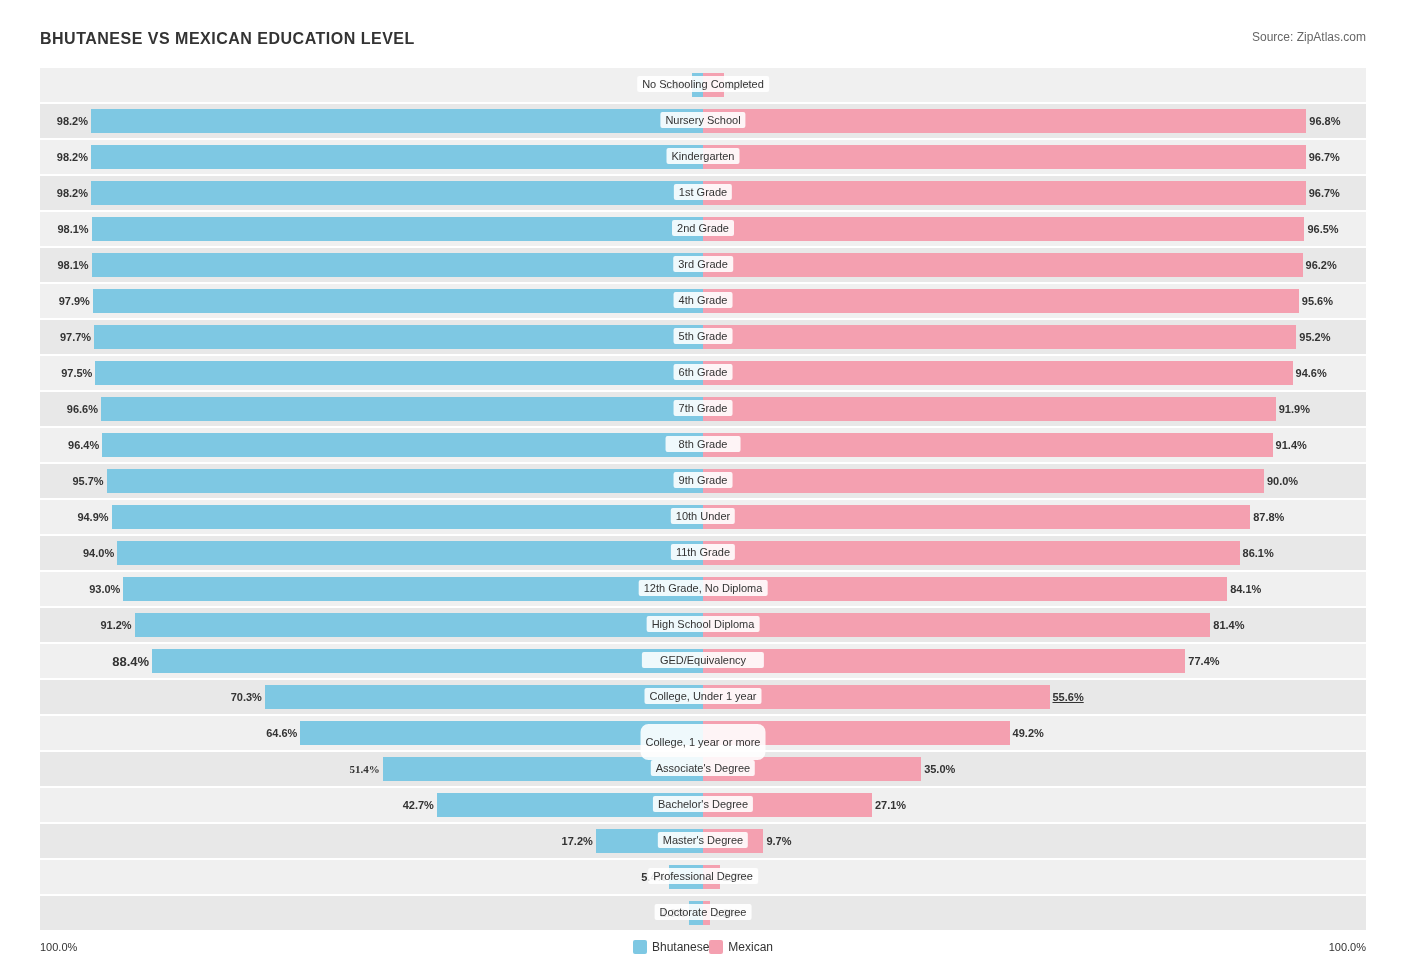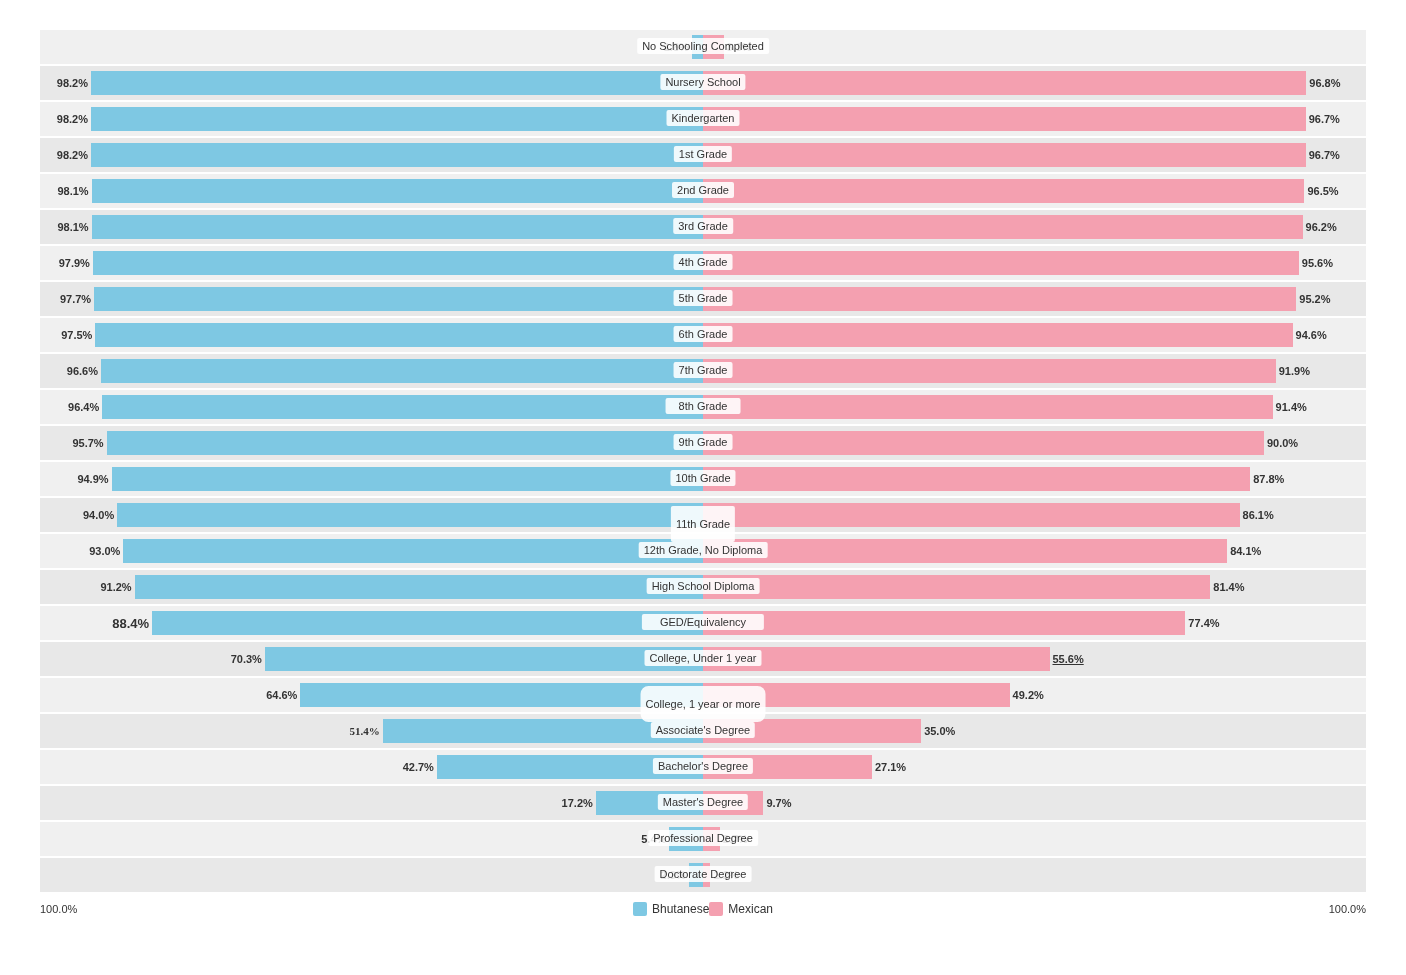--- a/index.html
+++ b/index.html
@@ -76,20 +76,24 @@
     .legend-box {
       width: 14px;
       height: 14px;
       border-radius: 2px;
     }
   </style>
 </head>
 <body>
 
 <div class="chart-container">
+  <div class="chart-header">
+    <div class="chart-title">BHUTANESE VS MEXICAN EDUCATION LEVEL</div>
+    <div class="chart-source">Source: ZipAtlas.com</div>
+  </div>
   <div class="bars-container" id="bars-container">
   <div class="bar-row" style="position: relative; width: 100%; height: 34px; display: flex; align-items: center; background: rgb(240, 240, 240);">
         <div style="position: absolute; right: 50%; top: 5px; height: 24px; width: 0.846%; background: rgb(126, 200, 227);"></div>
         <div style="position: absolute; left: 50%; top: 5px; height: 24px; width: 1.551%; background: rgb(244, 160, 176);"></div>
         <div style="position: absolute; left: 50%; transform: translateX(-50%); font-size: 11px; color: rgb(51, 51, 51); background: rgba(255, 255, 255, 0.88); padding: 2px 5px; white-space: nowrap; z-index: 2; top: 50%; margin-top: -9px; border-radius: 2px; font-family: Arial, sans-serif;">No Schooling Completed</div>
         <div style="position: absolute; right: calc(50.846% + 3px); top: 50%; transform: translateY(-50%); font-size: 11px; color: rgb(51, 51, 51); white-space: nowrap; font-family: Arial, sans-serif; font-weight: bold;">1.8%</div>
         <div style="position: absolute; left: calc(51.551% + 3px); top: 50%; transform: translateY(-50%); font-size: 11px; color: rgb(51, 51, 51); white-space: nowrap; font-family: Arial, sans-serif; font-weight: bold;">3.3%</div>
       </div>
       <div class="bar-row" style="position: relative; width: 100%; height: 34px; display: flex; align-items: center; background: rgb(232, 232, 232);">
         <div style="position: absolute; right: 50%; top: 5px; height: 24px; width: 46.154%; background: rgb(126, 200, 227);"></div>
@@ -164,28 +168,28 @@
       <div class="bar-row" style="position: relative; width: 100%; height: 34px; display: flex; align-items: center; background: rgb(232, 232, 232);">
         <div style="position: absolute; right: 50%; top: 5px; height: 24px; width: 44.979%; background: rgb(126, 200, 227);"></div>
         <div style="position: absolute; left: 50%; top: 5px; height: 24px; width: 42.3%; background: rgb(244, 160, 176);"></div>
         <div style="position: absolute; left: 50%; transform: translateX(-50%); font-size: 11px; color: rgb(51, 51, 51); background: rgba(255, 255, 255, 0.88); padding: 2px 5px; white-space: nowrap; z-index: 2; top: 50%; margin-top: -9px; border-radius: 2px; font-family: Arial, sans-serif;">9th Grade</div>
         <div style="position: absolute; right: calc(94.979% + 3px); top: 50%; transform: translateY(-50%); font-size: 11px; color: rgb(51, 51, 51); white-space: nowrap; font-family: Arial, sans-serif; font-weight: bold;">95.7%</div>
         <div style="position: absolute; left: calc(92.3% + 3px); top: 50%; transform: translateY(-50%); font-size: 11px; color: rgb(51, 51, 51); white-space: nowrap; font-family: Arial, sans-serif; font-weight: bold;">90.0%</div>
       </div>
       <div class="bar-row" style="position: relative; width: 100%; height: 34px; display: flex; align-items: center; background: rgb(240, 240, 240);">
         <div style="position: absolute; right: 50%; top: 5px; height: 24px; width: 44.603%; background: rgb(126, 200, 227);"></div>
         <div style="position: absolute; left: 50%; top: 5px; height: 24px; width: 41.266%; background: rgb(244, 160, 176);"></div>
-        <div style="position: absolute; left: 50%; transform: translateX(-50%); font-size: 11px; color: rgb(51, 51, 51); background: rgba(255, 255, 255, 0.88); padding: 2px 5px; white-space: nowrap; z-index: 2; top: 50%; margin-top: -9px; border-radius: 2px; font-family: Arial, sans-serif;">10th Grade</div>
+        <div style="position: absolute; left: 50%; transform: translateX(-50%); font-size: 11px; color: rgb(51, 51, 51); background: rgba(255, 255, 255, 0.88); padding: 2px 5px; white-space: nowrap; z-index: 2; top: 50%; margin-top: -9px; border-radius: 2px; font-family: Arial, sans-serif;">10th Under</div>
         <div style="position: absolute; right: calc(94.603% + 3px); top: 50%; transform: translateY(-50%); font-size: 11px; color: rgb(51, 51, 51); white-space: nowrap; font-family: Arial, sans-serif; font-weight: bold;">94.9%</div>
         <div style="position: absolute; left: calc(91.266% + 3px); top: 50%; transform: translateY(-50%); font-size: 11px; color: rgb(51, 51, 51); white-space: nowrap; font-family: Arial, sans-serif; font-weight: bold;">87.8%</div>
       </div>
       <div class="bar-row" style="position: relative; width: 100%; height: 34px; display: flex; align-items: center; background: rgb(232, 232, 232);">
         <div style="position: absolute; right: 50%; top: 5px; height: 24px; width: 44.18%; background: rgb(126, 200, 227);"></div>
         <div style="position: absolute; left: 50%; top: 5px; height: 24px; width: 40.467%; background: rgb(244, 160, 176);"></div>
-        <div style="position: absolute; left: 50%; transform: translateX(-50%); font-size: 11px; color: rgb(51, 51, 51); background: rgba(255, 255, 255, 0.88); padding: 12px 5px; white-space: nowrap; z-index: 2; top: 50%; margin-top: -9px; border-radius: 2px; font-family: Arial, sans-serif;">11th Grade</div>
+        <div style="position: absolute; left: 50%; transform: translateX(-50%); font-size: 11px; color: rgb(51, 51, 51); background: rgba(255, 255, 255, 0.88); padding: 2px 5px; white-space: nowrap; z-index: 2; top: 50%; margin-top: -9px; border-radius: 2px; font-family: Arial, sans-serif;">11th Grade</div>
         <div style="position: absolute; right: calc(94.18% + 3px); top: 50%; transform: translateY(-50%); font-size: 11px; color: rgb(51, 51, 51); white-space: nowrap; font-family: Arial, sans-serif; font-weight: bold;">94.0%</div>
         <div style="position: absolute; left: calc(90.467% + 3px); top: 50%; transform: translateY(-50%); font-size: 11px; color: rgb(51, 51, 51); white-space: nowrap; font-family: Arial, sans-serif; font-weight: bold;">86.1%</div>
       </div>
       <div class="bar-row" style="position: relative; width: 100%; height: 34px; display: flex; align-items: center; background: rgb(240, 240, 240);">
         <div style="position: absolute; right: 50%; top: 5px; height: 24px; width: 43.71%; background: rgb(126, 200, 227);"></div>
         <div style="position: absolute; left: 50%; top: 5px; height: 24px; width: 39.527%; background: rgb(244, 160, 176);"></div>
         <div style="position: absolute; left: 50%; transform: translateX(-50%); font-size: 11px; color: rgb(51, 51, 51); background: rgba(255, 255, 255, 0.88); padding: 2px 5px; white-space: nowrap; z-index: 2; top: 50%; margin-top: -9px; border-radius: 2px; font-family: Arial, sans-serif;">12th Grade, No Diploma</div>
         <div style="position: absolute; right: calc(93.71% + 3px); top: 50%; transform: translateY(-50%); font-size: 11px; color: rgb(51, 51, 51); white-space: nowrap; font-family: Arial, sans-serif; font-weight: bold;">93.0%</div>
         <div style="position: absolute; left: calc(89.527% + 3px); top: 50%; transform: translateY(-50%); font-size: 11px; color: rgb(51, 51, 51); white-space: nowrap; font-family: Arial, sans-serif; font-weight: bold;">84.1%</div>
       </div>

